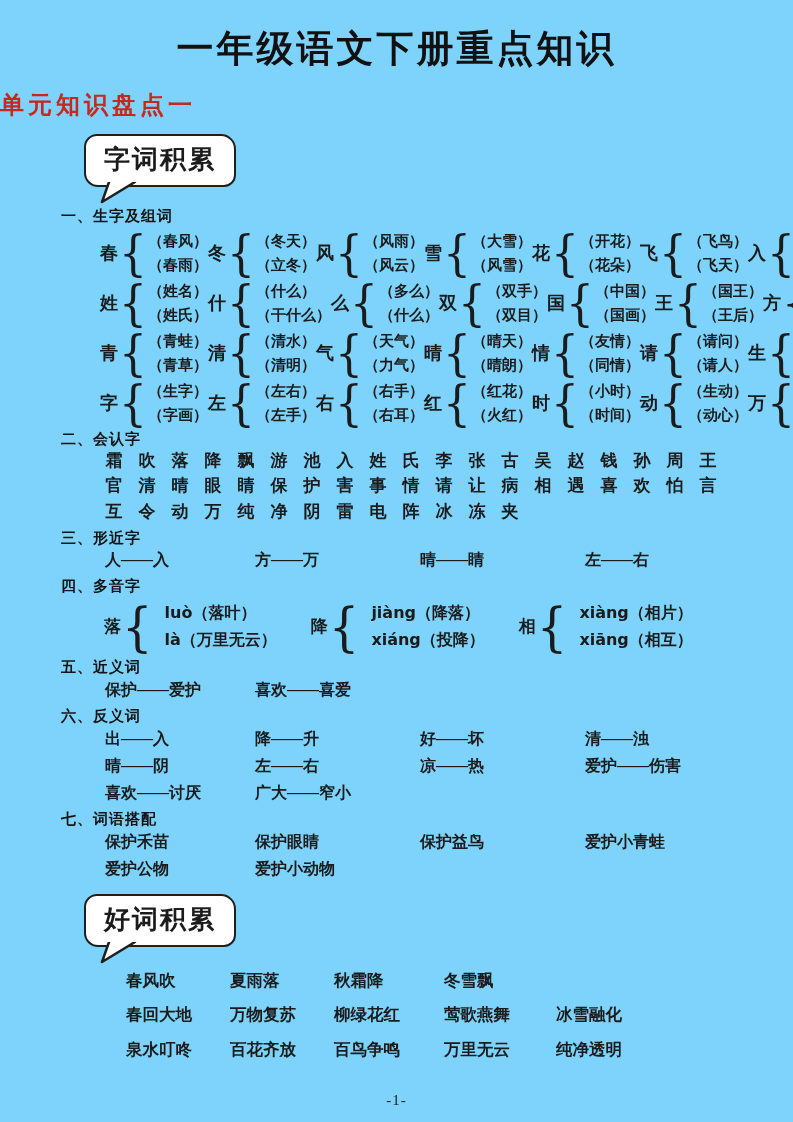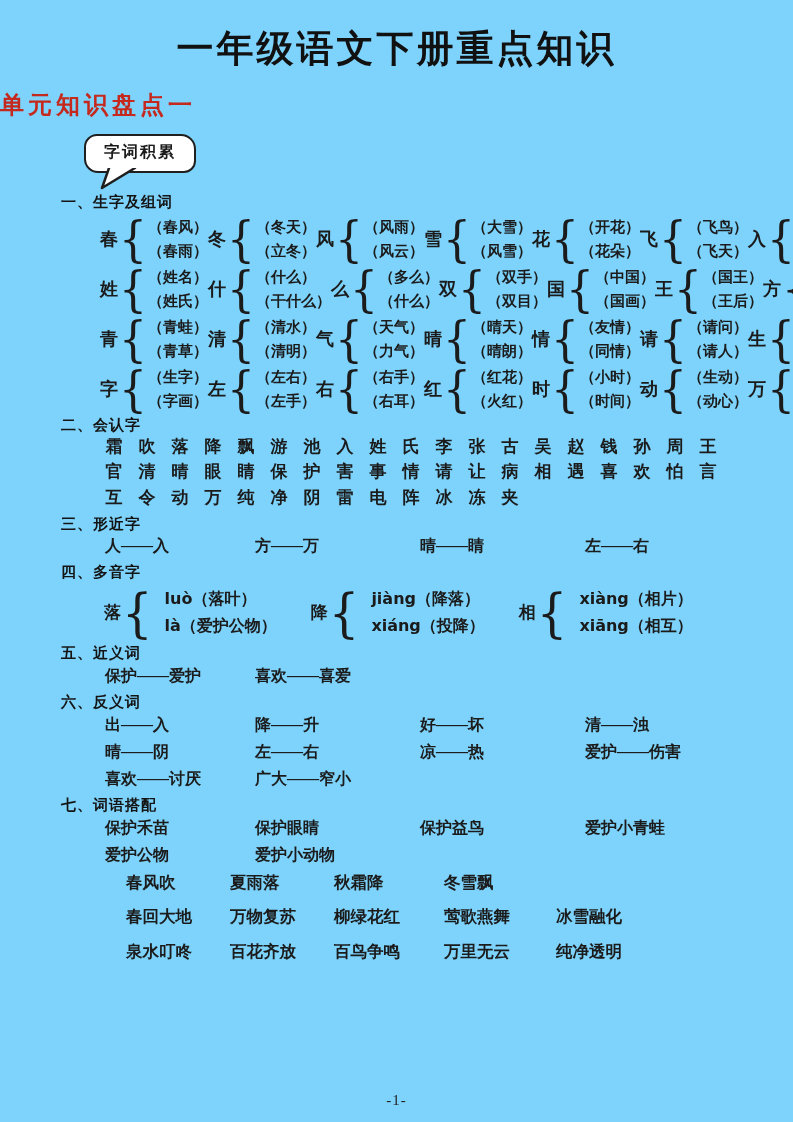--- a/index.html
+++ b/index.html
@@ -28,21 +28,21 @@
     letter-spacing:4px;
     color:#c5281c;
   }
   .bubble {
     position:relative;
     display:inline-block;
     margin:13px 0 17px 84px;
     padding:6px 18px 8px;
     border:2.5px solid #1f1f1f;
     border-radius:13px 15px 12px 14px;
-    font-size:16px; font-weight:bold;
+    font-size:26px; font-weight:bold;
     letter-spacing:2px;
     background:#fff;
     z-index:2;
   }
   .bubble .tail { position:absolute; left:13px; top:100%; margin-top:-3px; }
   .sec-heading {
     margin:3px 0 3px 61px;
     font-family:"Liberation Sans", sans-serif;
     font-size:15px; font-weight:bold;
     letter-spacing:1px;
@@ -399,21 +399,21 @@
   </section>
 
   <section>
     <div class="sec-heading">四、多音字</div>
     <div class="pyrow">
       <div class="pg">
           <span class="c">落</span>
           <span class="brace"></span>
           <span class="ws">
             <span>luò（落叶）</span>
-            <span>là（爱护公物）</span>
+            <span>là（万里无云）</span>
           </span>
         </div>
         <div class="pg">
           <span class="c">降</span>
           <span class="brace"></span>
           <span class="ws">
             <span>jiàng（降落）</span>
             <span>xiáng（投降）</span>
           </span>
         </div>
@@ -463,20 +463,29 @@
         <span>保护眼睛</span>
         <span>保护益鸟</span>
         <span>爱护小青蛙</span>
     </div>
     <div class="grid4">
       <span>爱护公物</span>
         <span>爱护小动物</span>
     </div>
   </section>
 
+  <div>
+    <div class="bubble" style="margin-top:8px;">
+      <span>好词积累</span>
+      <svg class="tail" width="40" height="23" viewBox="0 0 40 23">
+        <path d="M10 0 L3 20 L36 0 Z" fill="#ffffff" stroke="none"></path>
+        <path d="M10 0 L3 20 L36 0" fill="none" stroke="#1f1f1f" stroke-width="2.5" stroke-linecap="round" stroke-linejoin="round"></path>
+      </svg>
+    </div>
+  </div>
 
   <section style="margin-top:6px;padding-left:28px;">
     <div class="grid5">
       <span>春风吹</span>
         <span>夏雨落</span>
         <span>秋霜降</span>
         <span>冬雪飘</span>
     </div>
     <div class="grid5">
       <span>春回大地</span>

